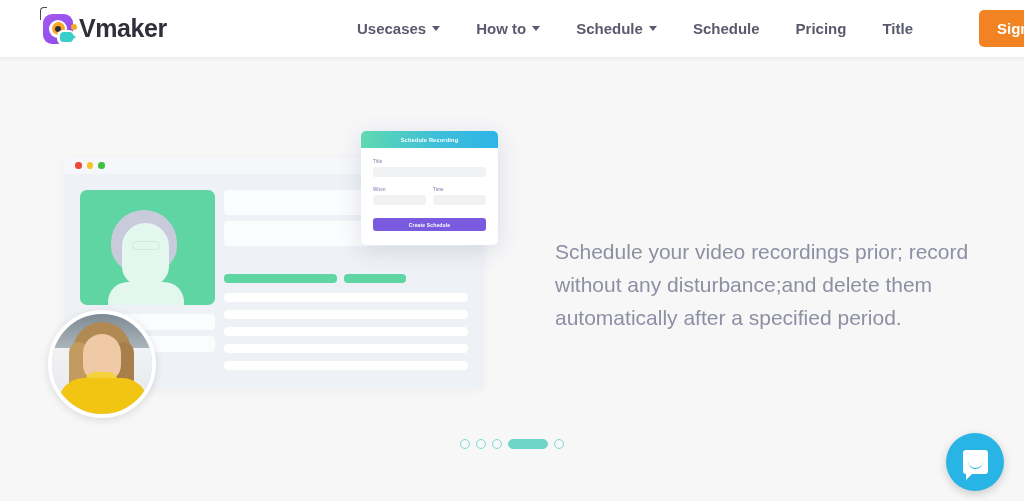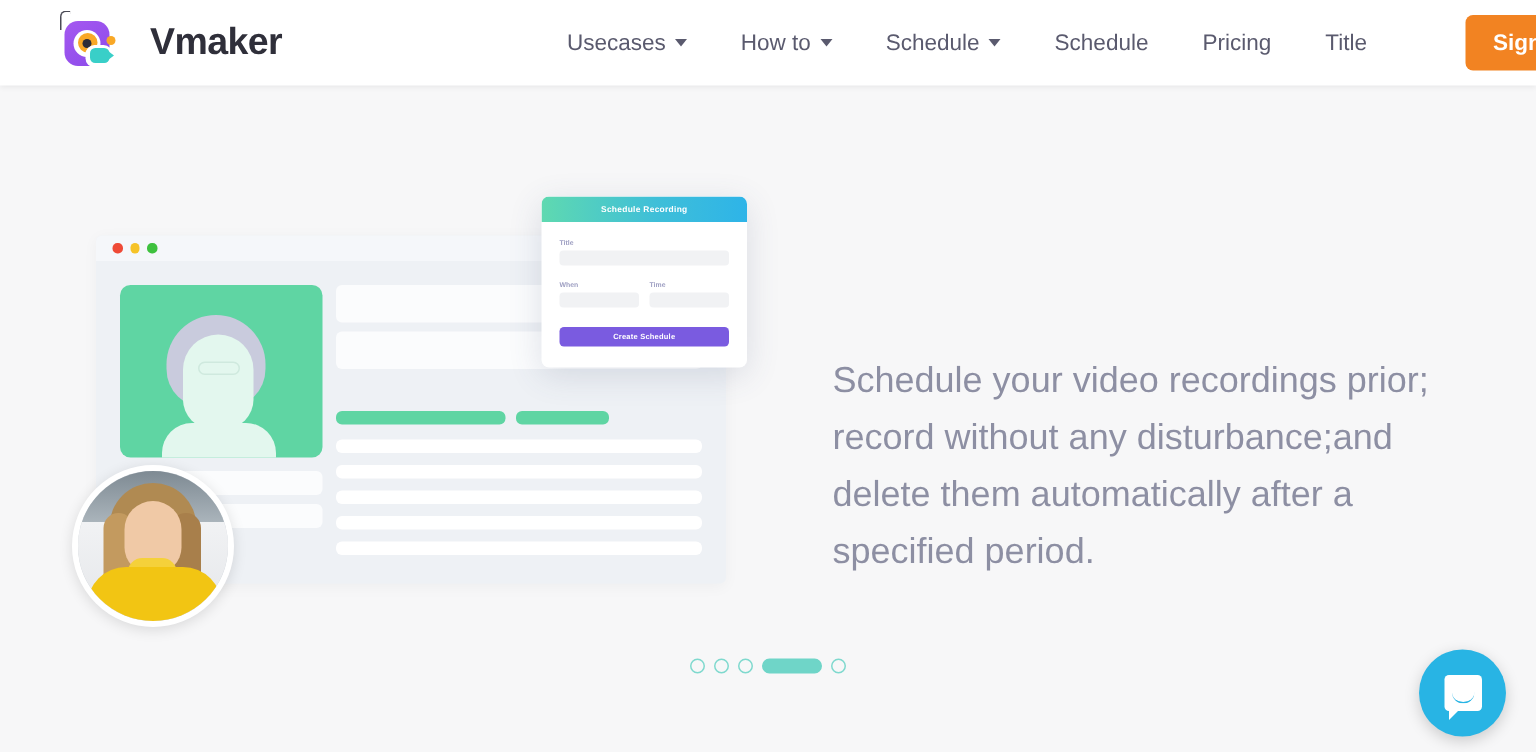--- a/index.html
+++ b/index.html
@@ -22,21 +22,21 @@
     box-shadow: 0 1px 4px rgba(0,0,0,0.07);
     display: flex;
     align-items: center;
     z-index: 20;
   }
 
   .brand {
     display: flex;
     align-items: center;
     margin-left: 38px;
-    gap: 24px;
+    gap: 3px;
   }
 
   .logo-mark {
     position: relative;
     width: 38px;
     height: 38px;
   }
 
   .logo-antenna {
     position: absolute;
@@ -126,20 +126,21 @@
   }
 
   .nav-item {
     font-size: 15px;
     color: #5a5a6e;
     display: flex;
     align-items: center;
     gap: 6px;
     cursor: pointer;
     white-space: nowrap;
+    font-weight: bold;
   }
 
   .caret {
     width: 0; height: 0;
     border-left: 4.5px solid transparent;
     border-right: 4.5px solid transparent;
     border-top: 5px solid #5a5a6e;
     display: inline-block;
   }
 
@@ -372,21 +373,21 @@
     font-family: "Liberation Sans", sans-serif;
     letter-spacing: 0.15px;
   }
 
   
   .hero-copy {
     position: absolute;
     left: 555px;
     top: 178px;
     width: 420px;
-    font-size: 24px;
+    font-size: 21px;
     line-height: 1.58;
     color: #8d8fa3;
   }
 
   
   .carousel {
     position: absolute;
     left: 0;
     top: 382px;
     width: 1024px;

